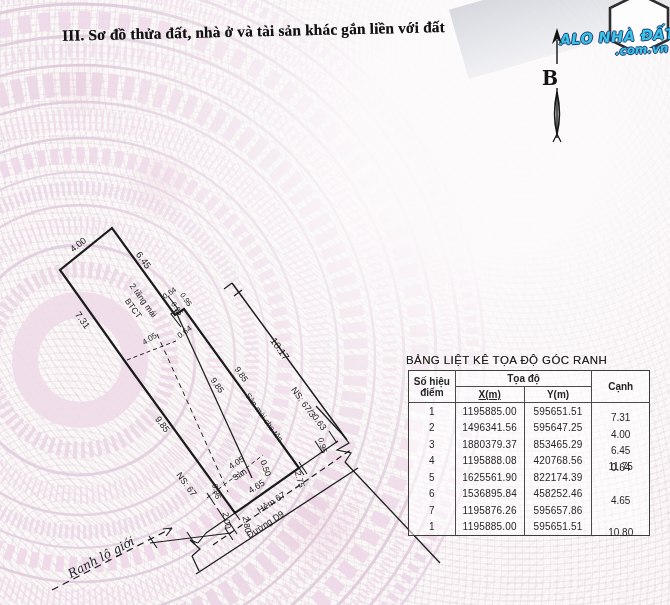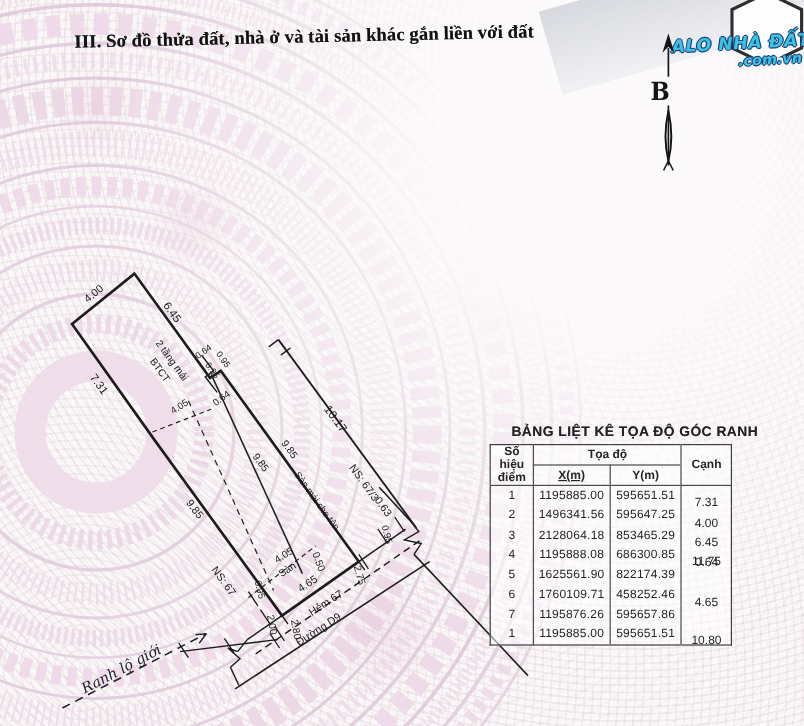--- a/index.html
+++ b/index.html
@@ -59,25 +59,25 @@
     font-weight:bold;font-size:19px;color:#141414;transform:scaleY(1.1);
   }
   .diagram{position:absolute;left:0;top:0;}
   .diagram text{
     font-family:"Liberation Sans",sans-serif;fill:#1b1b1b;
   }
   .hand{font-family:"DejaVu Serif",serif !important;font-style:italic;fill:#20202a !important;}
   
   .coord-wrap{position:absolute;left:406px;top:354px;width:246px;}
   .tbl-title{
-    text-align:center;font-weight:bold;font-size:11.5px;color:#222;
+    text-align:left;font-weight:normal;font-size:11.5px;color:#222;
     letter-spacing:.4px;margin-bottom:4px;text-shadow:0 0 .4px rgba(0,0,0,.5);
   }
   table.coords{
-    border-collapse:collapse;width:202px;margin-left:2px;
+    border-collapse:collapse;width:242px;margin-left:2px;
     background:rgba(255,255,255,.55);
     font-size:10px;color:#252525;
   }
   table.coords th,table.coords td{
     border-left:1.3px solid #4a4a4a;padding:0 2px;text-align:center;
     font-weight:normal;
   }
   table.coords{border:1.6px solid #3d3d3d;}
   table.coords th{border-bottom:1.3px solid #4a4a4a;font-weight:bold;font-size:10px;height:15px;}
   table.coords td{height:16.5px;}
@@ -246,36 +246,36 @@
         <div class="edge-item" style="top:124px;">10.80</div>
       </td>
     </tr>
     <tr>
       <td style="border-left:none;">2</td>
       <td class="num">1496341.56</td>
       <td class="num">595647.25</td>
     </tr>
     <tr>
       <td style="border-left:none;">3</td>
-      <td class="num">2128064.18</td>
+      <td class="num">1880379.37</td>
       <td class="num">853465.29</td>
     </tr>
     <tr>
       <td style="border-left:none;">4</td>
       <td class="num">1195888.08</td>
-      <td class="num">686300.85</td>
+      <td class="num">420768.56</td>
     </tr>
     <tr>
       <td style="border-left:none;">5</td>
       <td class="num">1625561.90</td>
       <td class="num">822174.39</td>
     </tr>
     <tr>
       <td style="border-left:none;">6</td>
-      <td class="num">1760109.71</td>
+      <td class="num">1536895.84</td>
       <td class="num">458252.46</td>
     </tr>
     <tr>
       <td style="border-left:none;">7</td>
       <td class="num">1195876.26</td>
       <td class="num">595657.86</td>
     </tr>
     <tr>
       <td style="border-left:none;">1</td>
       <td class="num">1195885.00</td>

